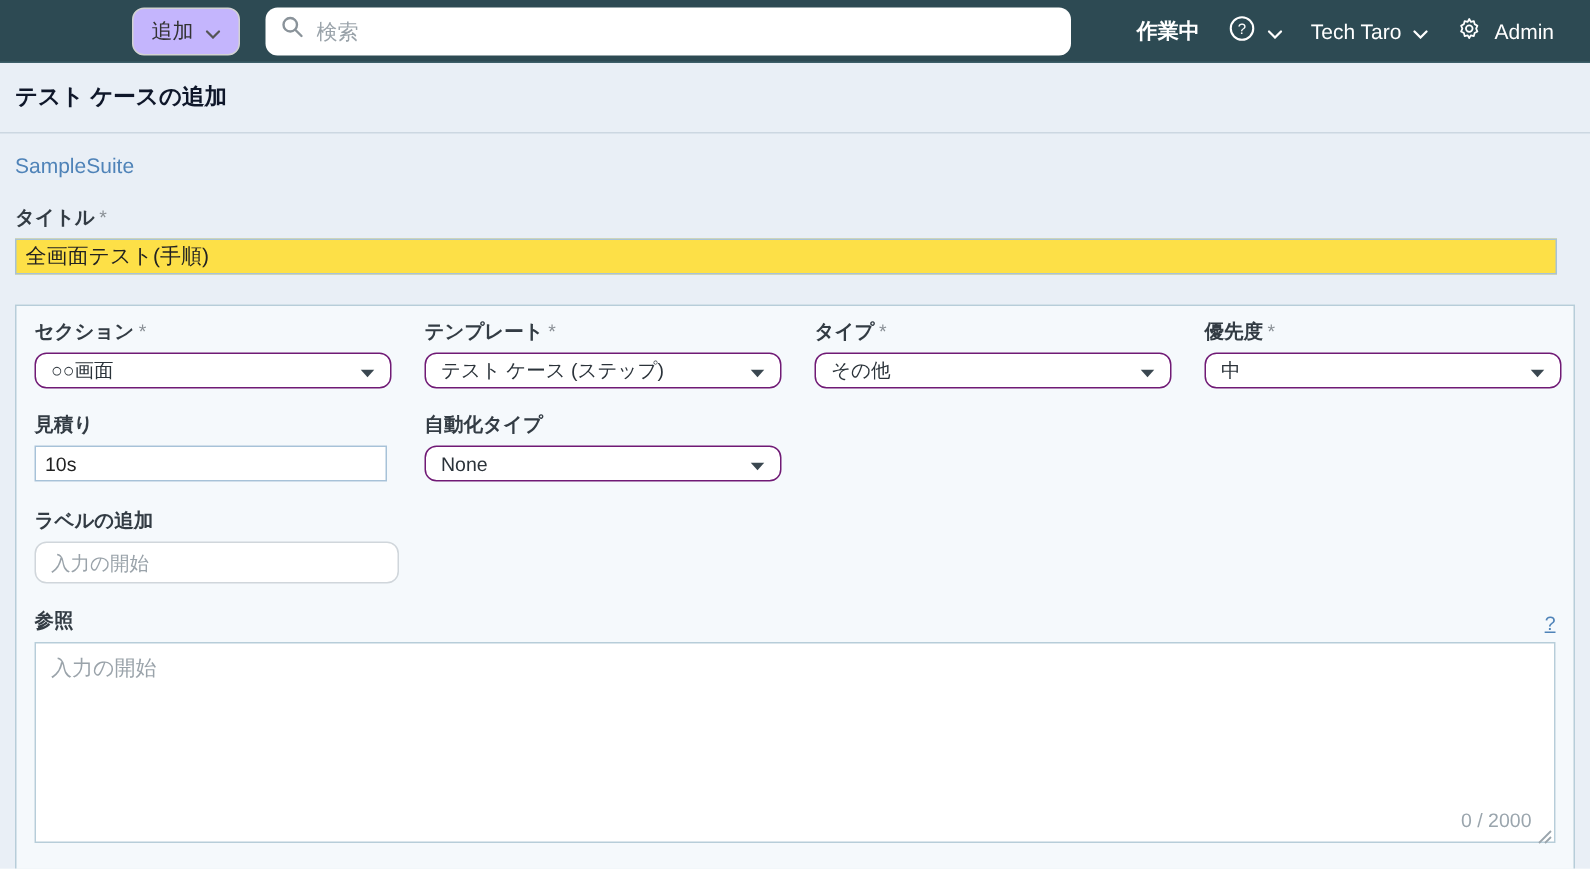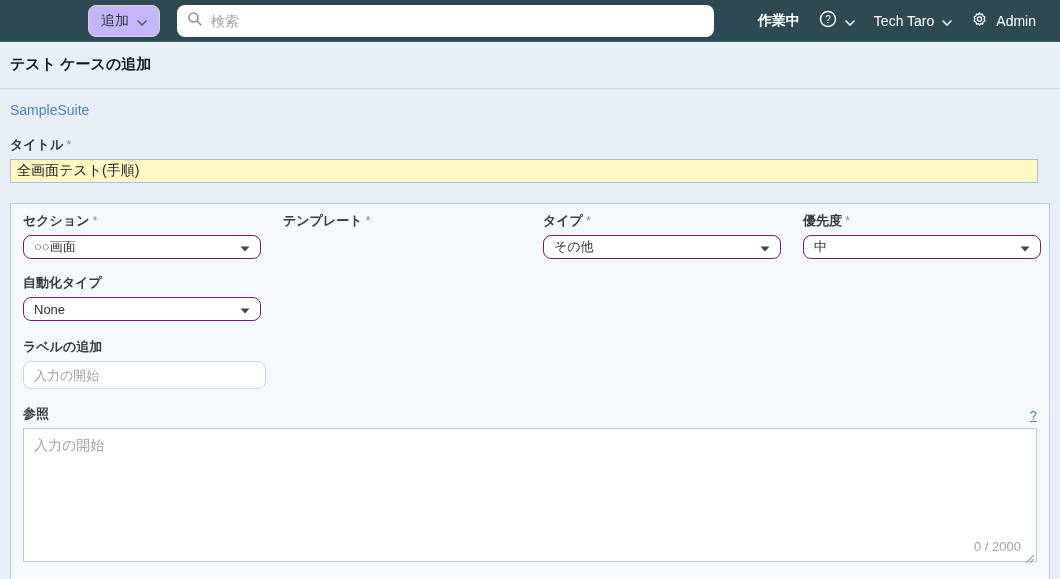--- a/index.html
+++ b/index.html
@@ -85,21 +85,21 @@
     color: #333c44;
   }
   .star { color: #8a9096; font-weight: normal; margin-left: 3px; }
 
   .title-block { margin: 18px 22px 0 10px; }
   .title-block .field-label { margin-bottom: 5px; }
   .title-input {
     width: 100%;
     height: 24px;
     border: 1px solid #a7c2d8;
-    background: #fef9c3;
+    background: #fde047;
     font-size: 14px;
     color: #222;
     padding: 0 6px;
     font-family: inherit;
     outline: none;
   }
 
   
   .section-box {
     margin: 20px 10px 0 10px;
@@ -284,20 +284,26 @@
         <span>○○画面</span>
         <span><svg width="10" height="6" viewBox="0 0 10 6">
               <path d="M0.5 0.5 H9.5 L5 5.5 Z" fill="#3a4750"></path>
             </svg></span>
       </div>
     </div>
     <div class="field-col">
       <span class="field-label">
         <span>テンプレート</span><span class="star">*</span>
       </span>
+      <div class="select">
+        <span>テスト ケース (ステップ)</span>
+        <span><svg width="10" height="6" viewBox="0 0 10 6">
+              <path d="M0.5 0.5 H9.5 L5 5.5 Z" fill="#3a4750"></path>
+            </svg></span>
+      </div>
     </div>
     <div class="field-col">
       <span class="field-label">
         <span>タイプ</span><span class="star">*</span>
       </span>
       <div class="select">
         <span>その他</span>
         <span><svg width="10" height="6" viewBox="0 0 10 6">
               <path d="M0.5 0.5 H9.5 L5 5.5 Z" fill="#3a4750"></path>
             </svg></span>
@@ -310,20 +316,24 @@
       <div class="select">
         <span>中</span>
         <span><svg width="10" height="6" viewBox="0 0 10 6">
               <path d="M0.5 0.5 H9.5 L5 5.5 Z" fill="#3a4750"></path>
             </svg></span>
       </div>
     </div>
   </div>
 
   <div class="field-row mt-15">
+    <div class="field-col">
+      <span class="field-label">見積り</span>
+      <input class="text-input" type="text" value="10s" style="">
+    </div>
     <div class="field-col">
       <span class="field-label">自動化タイプ</span>
       <div class="select">
         <span>None</span>
         <span><svg width="10" height="6" viewBox="0 0 10 6">
               <path d="M0.5 0.5 H9.5 L5 5.5 Z" fill="#3a4750"></path>
             </svg></span>
       </div>
     </div>
   </div>

